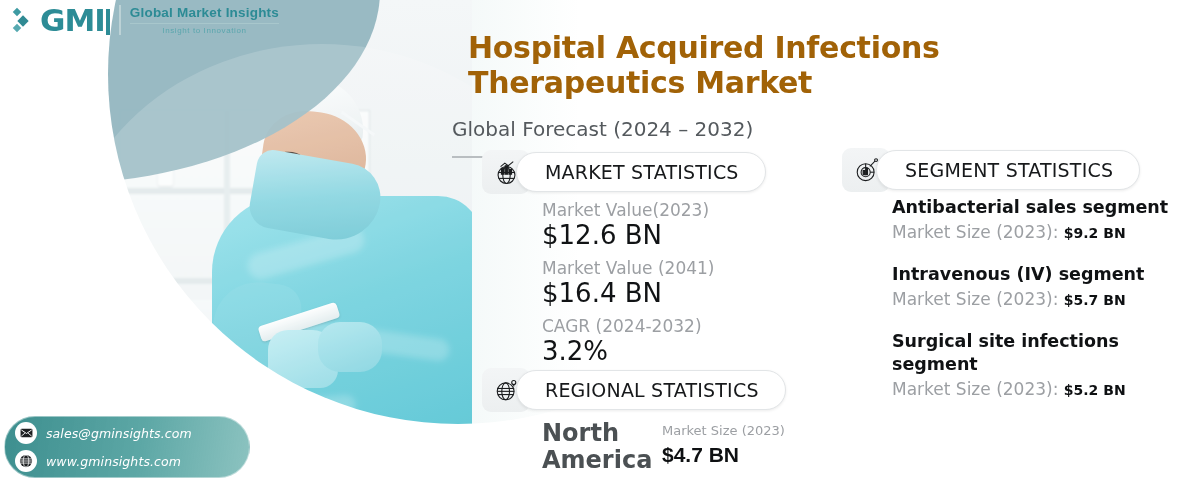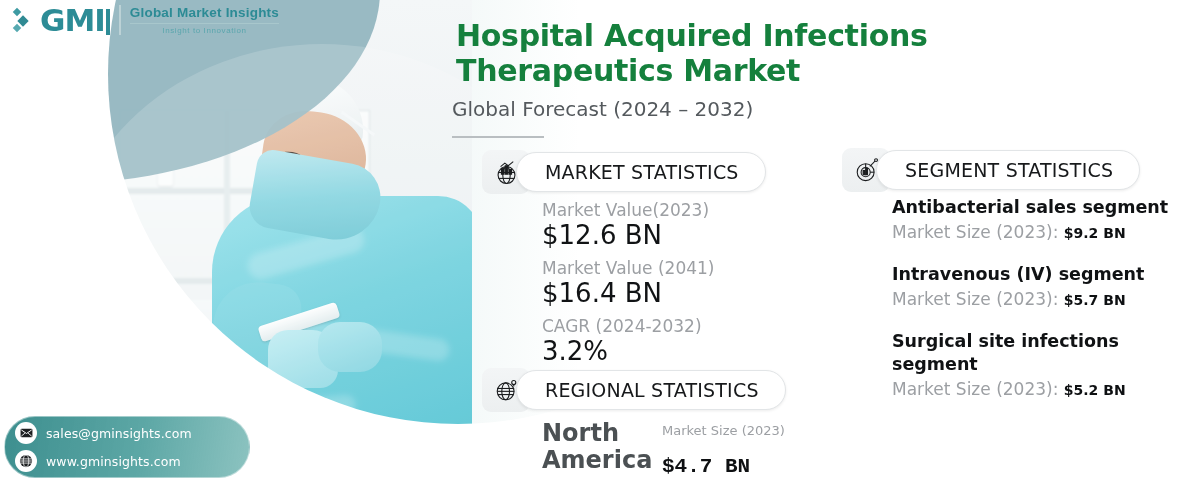--- a/index.html
+++ b/index.html
@@ -189,21 +189,21 @@
   .logo-gmi .bar{display:inline-block;width:4px;height:26px;background:#2d8c96;vertical-align:-4px;margin-left:1px;}
   .logo-sep{width:2px;height:30px;background:#bcd2d6;}
   .logo-right{display:flex;flex-direction:column;gap:1px;}
   .logo-name{font-size:13.5px;font-weight:700;color:#2c8b95;letter-spacing:.2px;line-height:15px;}
   .logo-rule{height:1px;background:#a8c7cc;margin:2px 0 1px 0;}
   .logo-tag{font-size:8px;color:#5aa6ad;letter-spacing:.6px;text-align:center;line-height:9px;}
 
   
   .header{position:absolute;left:452px;top:14px;width:700px;z-index:10;}
   .title{
-    font-size:30px;line-height:35px;font-weight:700;color:#15803d;letter-spacing:-.3px;margin:4px;
+    font-size:30px;line-height:35px;font-weight:700;color:#a16207;letter-spacing:-.3px;margin:16px;
     font-family:"DejaVu Sans",sans-serif;
   }
   .subtitle{
     font-size:20px;line-height:26px;color:#54595d;margin:8px 0 0 0;font-weight:400;
     font-family:"DejaVu Sans",sans-serif;
   }
   .rule{width:92px;height:2px;background:#b9bec1;margin-top:14px;}
 
   
   .pill-row{position:absolute;display:flex;align-items:center;z-index:10;}
@@ -237,31 +237,31 @@
   }
   .seg-line{font-size:17px;color:#9c9fa3;line-height:26px;font-family:"DejaVu Sans",sans-serif;}
   .seg-line b{color:#0e1012;font-size:14px;font-weight:700;}
 
   .region-row{display:flex;align-items:flex-start;}
   .region-name{
     font-size:24px;font-weight:700;color:#4b5053;line-height:27px;width:120px;
     font-family:"DejaVu Sans",sans-serif;
   }
   .region-label{font-size:13px;color:#9c9fa3;line-height:21px;font-family:"DejaVu Sans",sans-serif;}
-  .region-value{font-size:21px;font-weight:700;color:#0e1012;line-height:27px;font-family:Liberation Mono, monospace;margin-top:12px;}
+  .region-value{font-size:21px;font-weight:700;color:#0e1012;line-height:27px;font-family:Liberation Sans, sans-serif;}
 
   
   .contact{
     position:absolute;left:4px;bottom:22px;width:246px;height:62px;border-radius:31px;
     background:linear-gradient(100deg, rgba(46,134,134,.93) 0%, rgba(70,155,153,.88) 55%, rgba(96,172,168,.72) 100%);
     border:1px solid rgba(255,255,255,.45);
     display:flex;flex-direction:column;justify-content:center;gap:6px;padding-left:10px;z-index:14;
     box-sizing:border-box;
   }
-  .contact-row{display:flex;align-items:center;gap:9px;}
+  .contact-row{display:flex;align-items:center;gap:9px;font-style:italic;}
   .c-icon{
     width:22px;height:22px;border-radius:50%;background:#ffffff;
     display:flex;align-items:center;justify-content:center;flex:0 0 22px;
   }
   .c-text{font-size:12.5px;color:#ffffff;letter-spacing:.1px;font-family:"DejaVu Sans",sans-serif;}
 </style>
 </head>
 <body>
 
 <div class="canvas">

